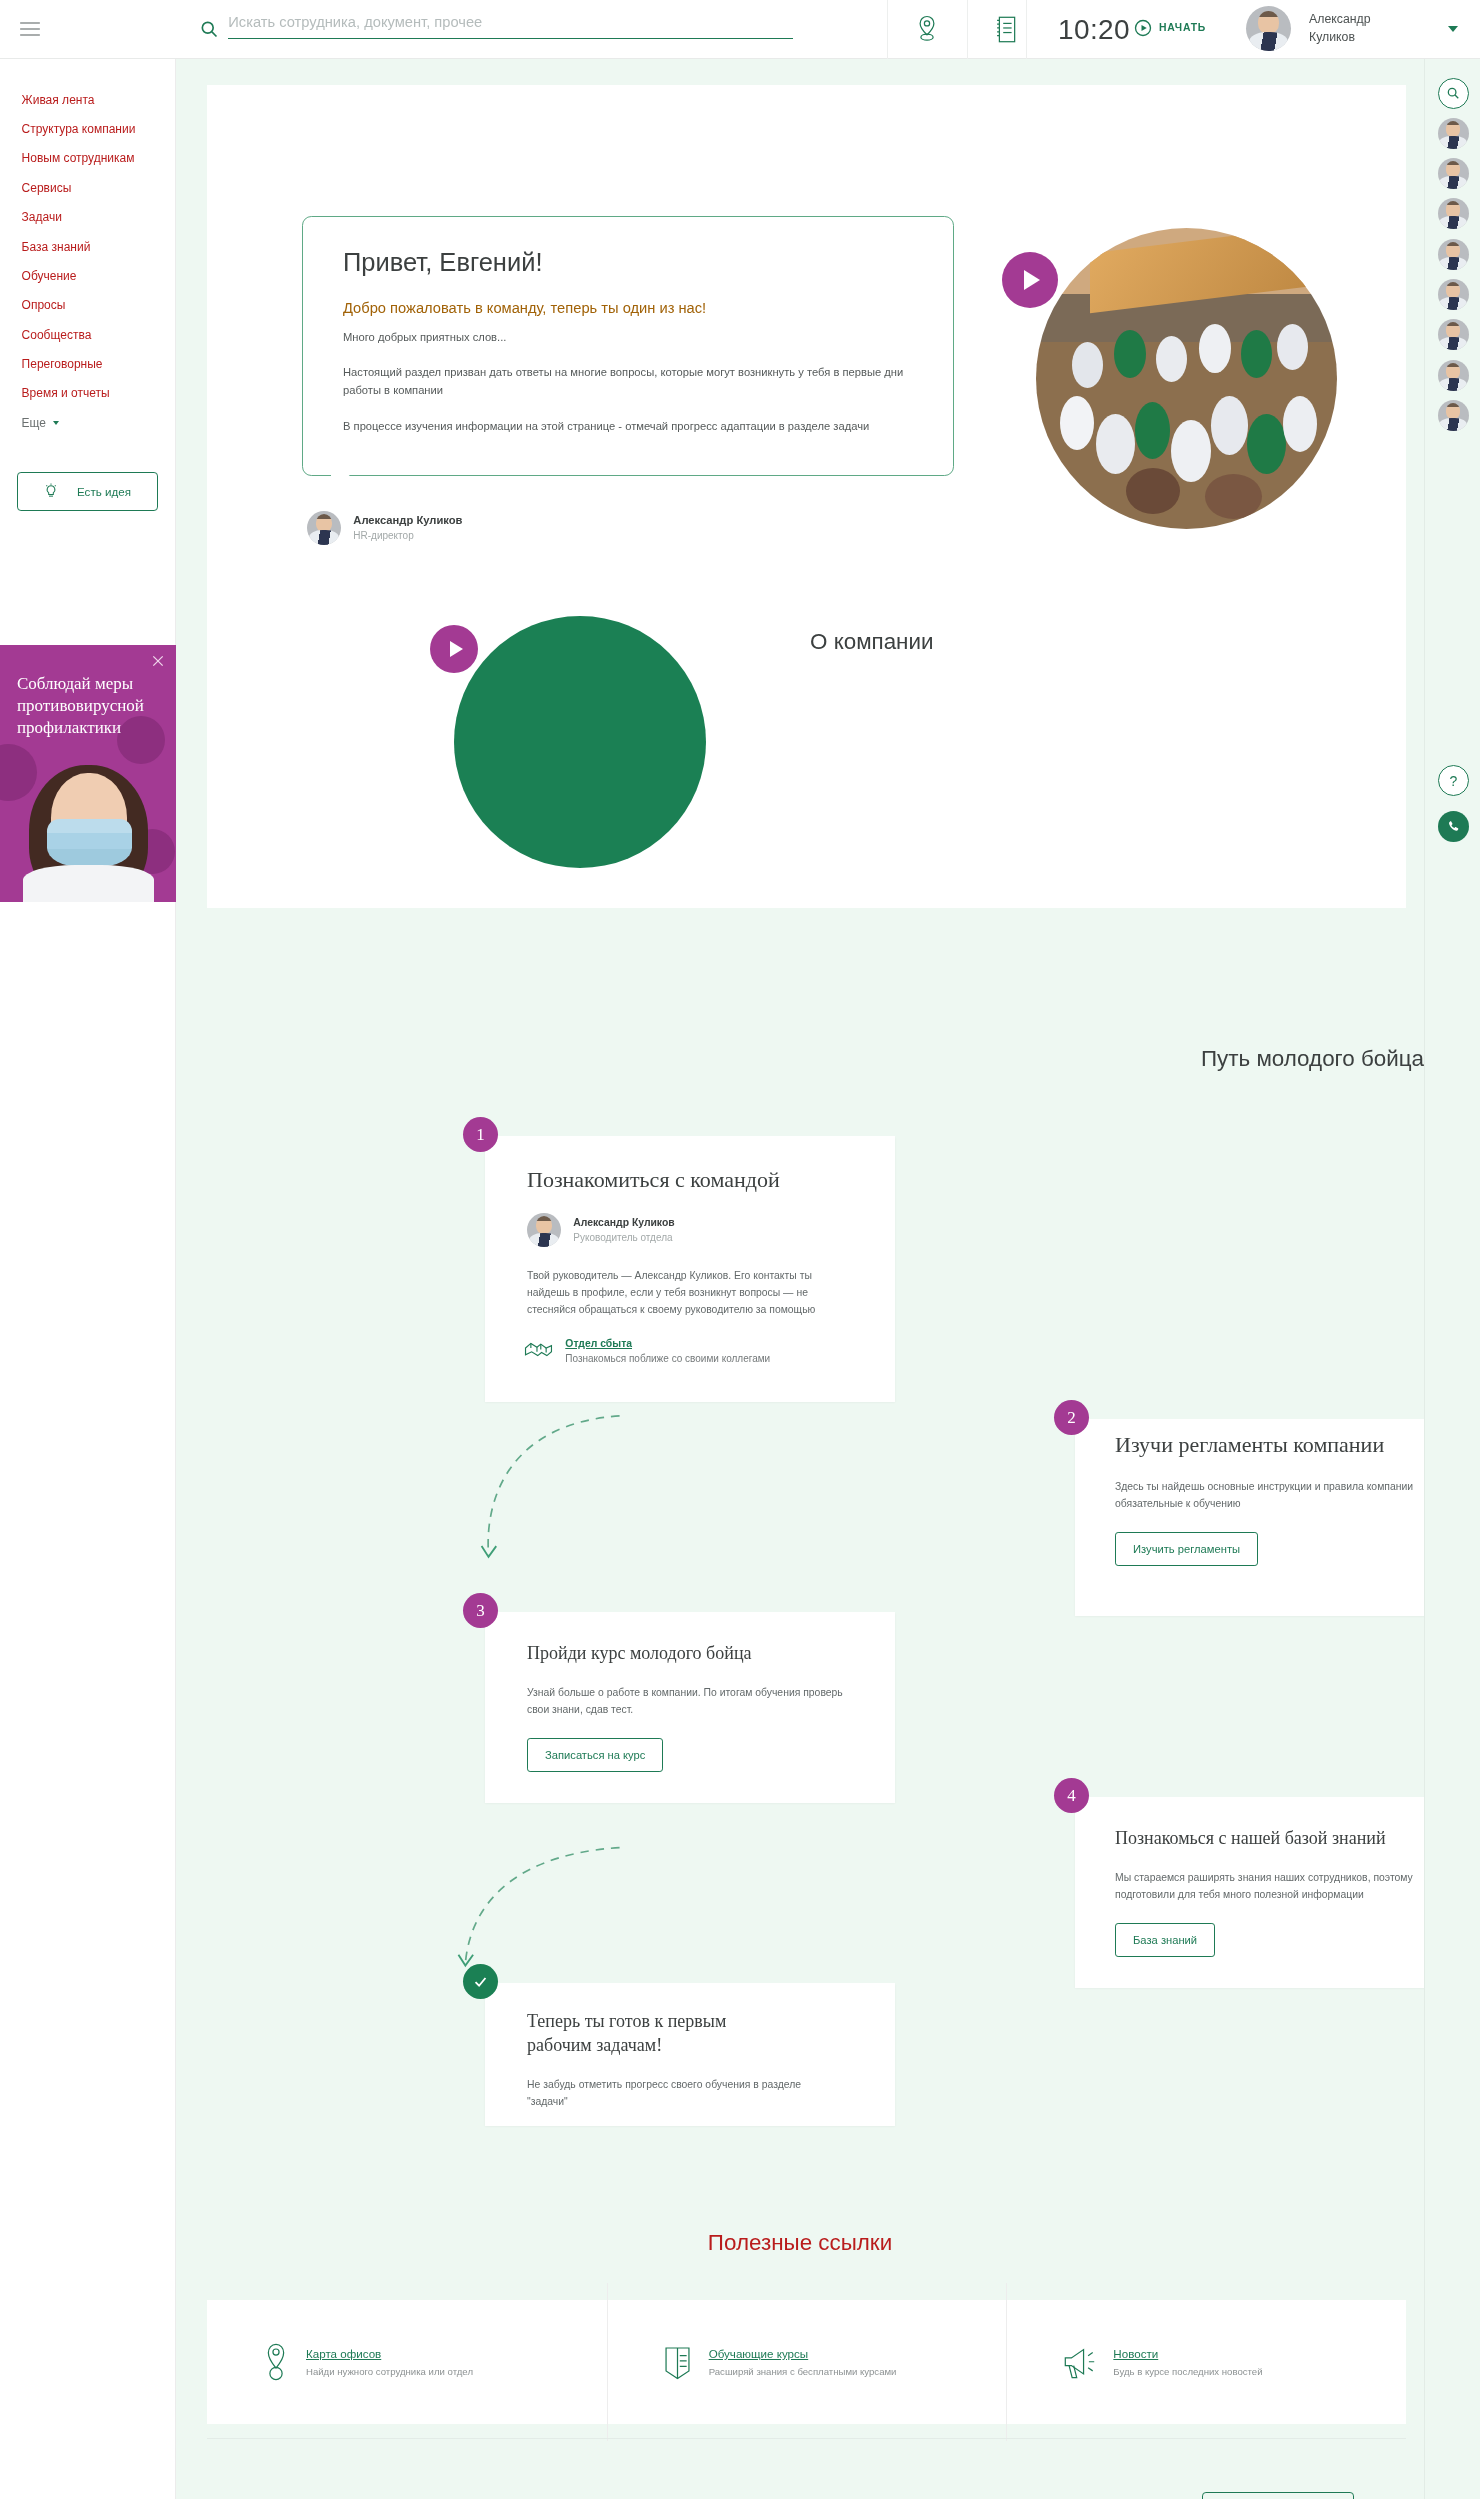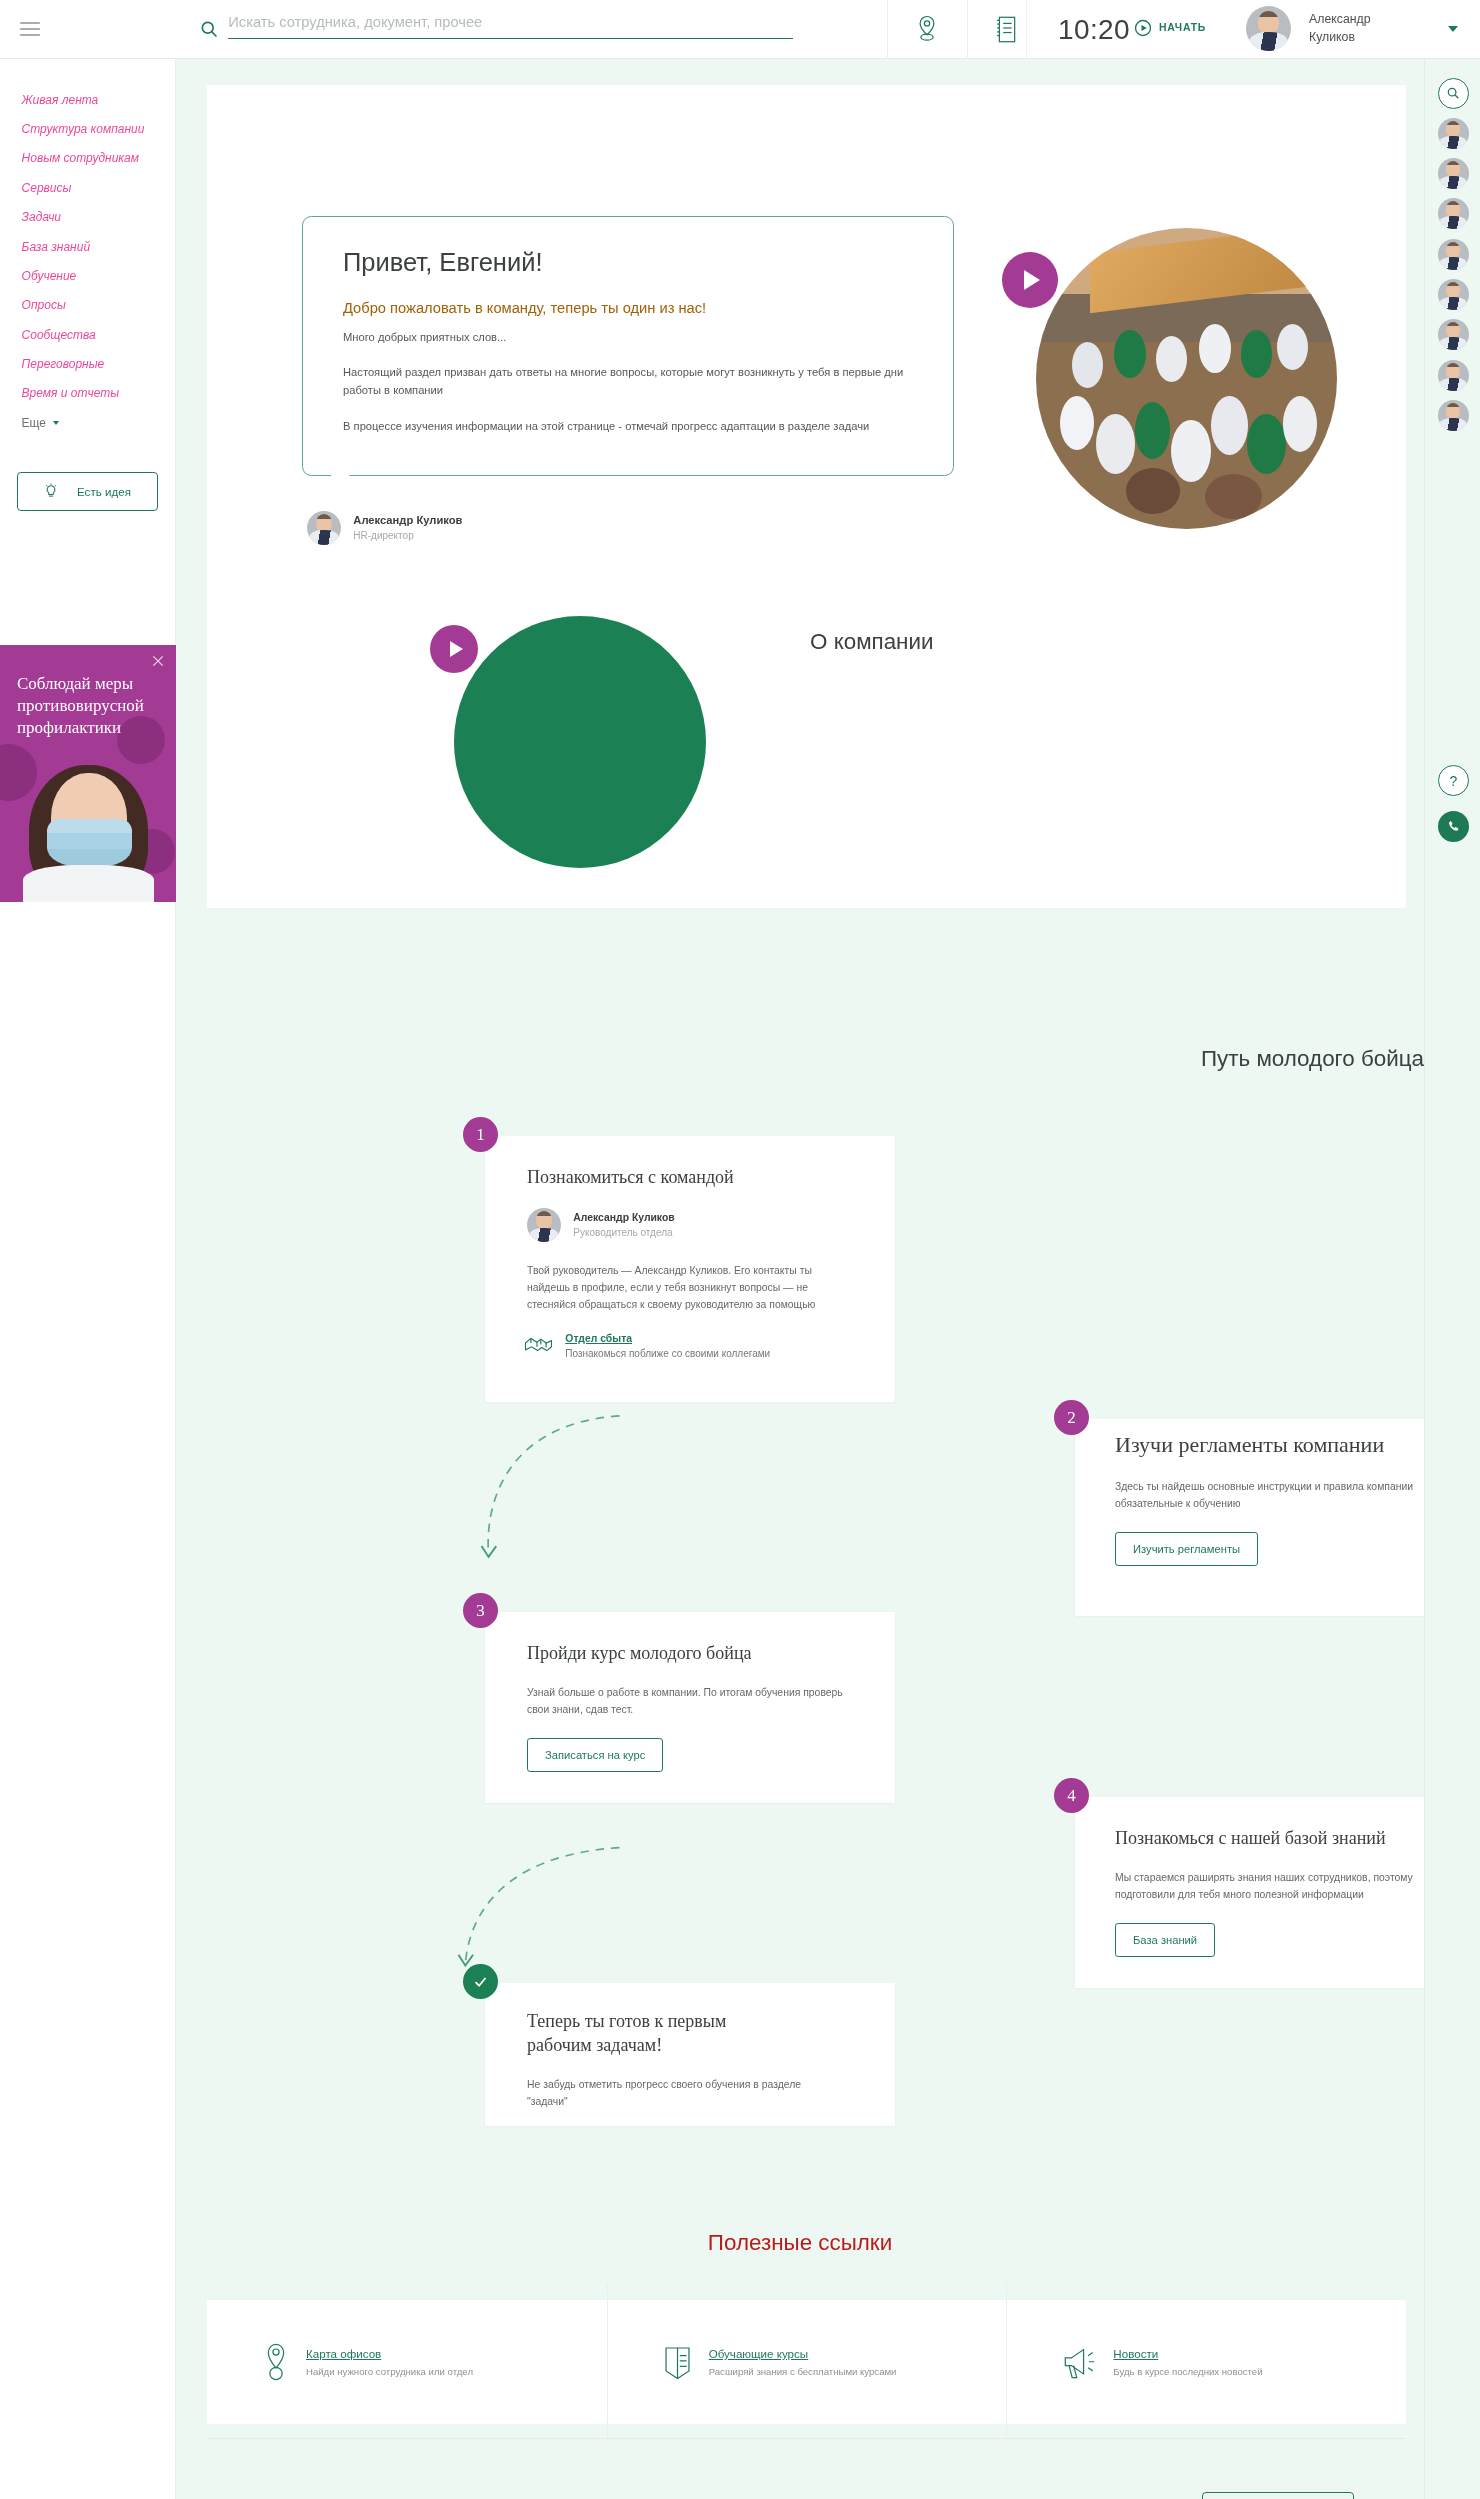--- a/index.html
+++ b/index.html
@@ -46,21 +46,21 @@
   .ava::after{ 
     content:""; position:absolute; left:6%; top:58%; width:88%; height:52%;
     border-radius:44% 44% 0 0;
     background:linear-gradient(100deg,#e9edf1 0 34%, #2c3550 34% 66%, #e9edf1 66%);
   }
 
   
   .sidebar{ position:absolute; left:0; top:59px; width:176px; height:2441px; background:#fff;
             border-right:0.8px solid #ececec; z-index:20;}
   .nav{ padding:26px 0 0 0;}
-  .nav a{ display:block; padding:7.7px 0 7.7px 21.6px; font-size:12px; color:#ec4899; text-decoration:none; cursor:pointer;font-style:italic;}
+  .nav a{ display:block; padding:7.7px 0 7.7px 21.6px; font-size:12px; color:#b91c1c; text-decoration:none; cursor:pointer;}
   .more{ display:flex; align-items:center; gap:7px; padding:7.7px 0 7.7px 21.6px; font-size:12px; color:#6b7070; cursor:pointer;}
   .more .tri{ width:0;height:0;border-left:3.9px solid transparent;border-right:3.9px solid transparent;border-top:4.6px solid #1e7a55;}
   .ideabtn{ margin:34px 17px 0 17px; height:39px; border:0.8px solid #1e7a55; border-radius:3.9px;
             display:flex; align-items:center; justify-content:center; gap:19px; cursor:pointer;
             font-size:11.6px; color:#1e7a55; background:#fff;}
   .banner{ position:absolute; left:0; top:586px; width:176px; height:257px; overflow:hidden;
            background:#a33a93; cursor:pointer;}
   .banner .bclose{ position:absolute; right:10.8px; top:9.3px; width:14px;height:14px; cursor:pointer;}
   .banner h4{ position:absolute; left:17px; top:28px; width:147px; font-family:"Liberation Serif", serif;
               font-size:17px; line-height:1.28; color:#fff; font-weight:normal;}
@@ -344,21 +344,21 @@
     </g>
     <g fill="none" stroke="#3f9e77" stroke-width="2.4">
       <polyline points="681,320 690,333 700,320"></polyline>
       <polyline points="396,589 405,603 415,589"></polyline>
       <polyline points="691,890 700,903 710,890"></polyline>
       <polyline points="366,1119 375,1133 385,1119"></polyline>
     </g>
   </svg>
 
   <div class="stepcard" style="left:309px; top:1077px; width:410px; height:266px;">
-    <h3 style="font-size:18px; margin:31px 4px 0 42px;">Познакомиться с командой</h3>
+    <h3 style="font-size:22px; margin:31px 4px 0 42px;">Познакомиться с командой</h3>
     <div style="display:flex; align-items:center; gap:12.3px; margin:20px 0 0 42px;">
       <div class="ava" style="width:34px;height:34px;"></div>
       <div>
         <div style="font-size:10.4px;color:#3c4040;font-weight:bold;margin-bottom:3.1px;">Александр Куликов</div>
         <div style="font-size:10px;color:#a3a9a9;">Руководитель отдела</div>
       </div>
     </div>
     <div class="sc-body" style="margin:20px 42px 0 42px; width:318px;">Твой руководитель — Александр Куликов. Его контакты ты найдешь в профиле, если у тебя возникнут вопросы — не стесняйся обращаться к своему руководителю за помощью</div>
     <div class="linkrow" style="margin:20px 0 0 39px;">
       <svg width="29" height="23" viewBox="0 0 38 30" fill="none" stroke="#1e7a55" stroke-width="1.5">

